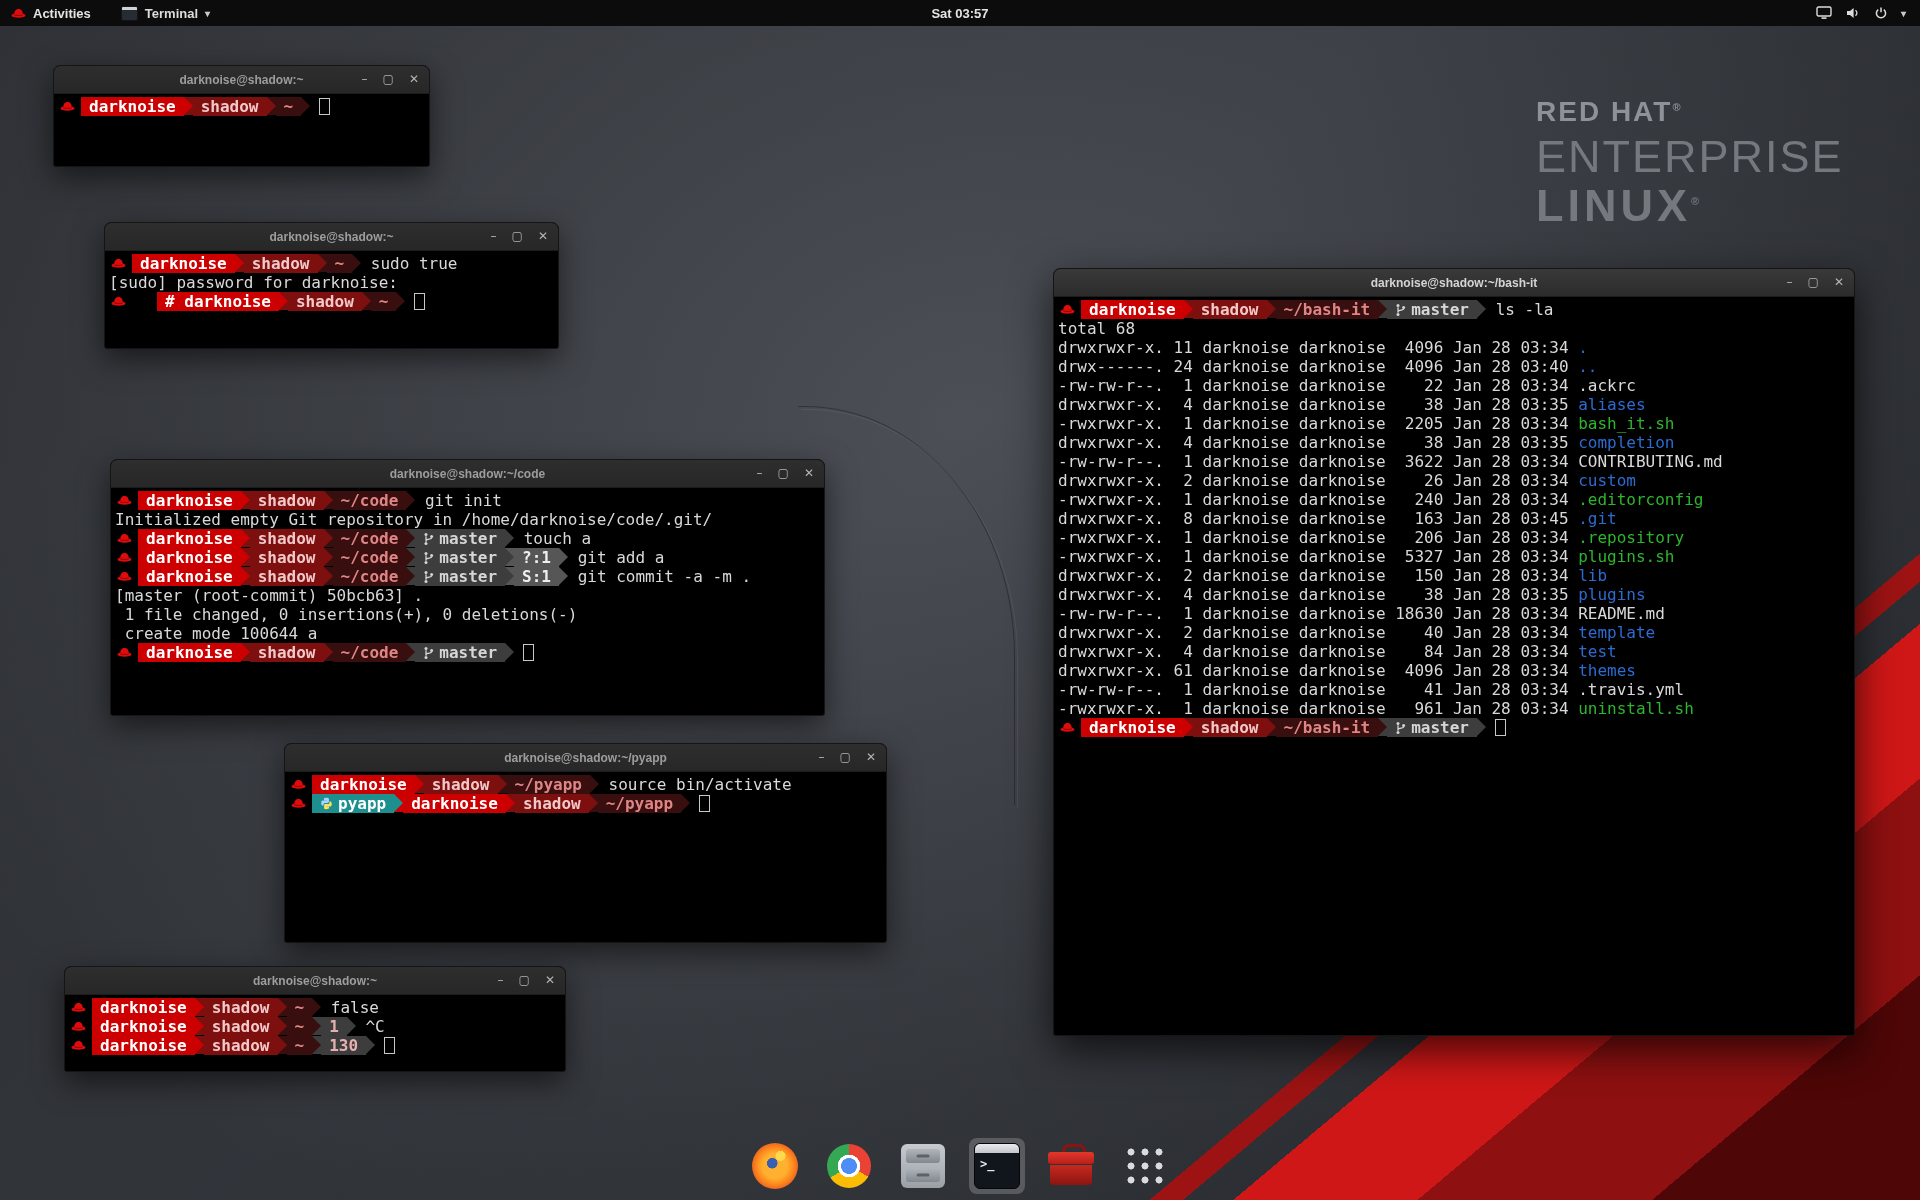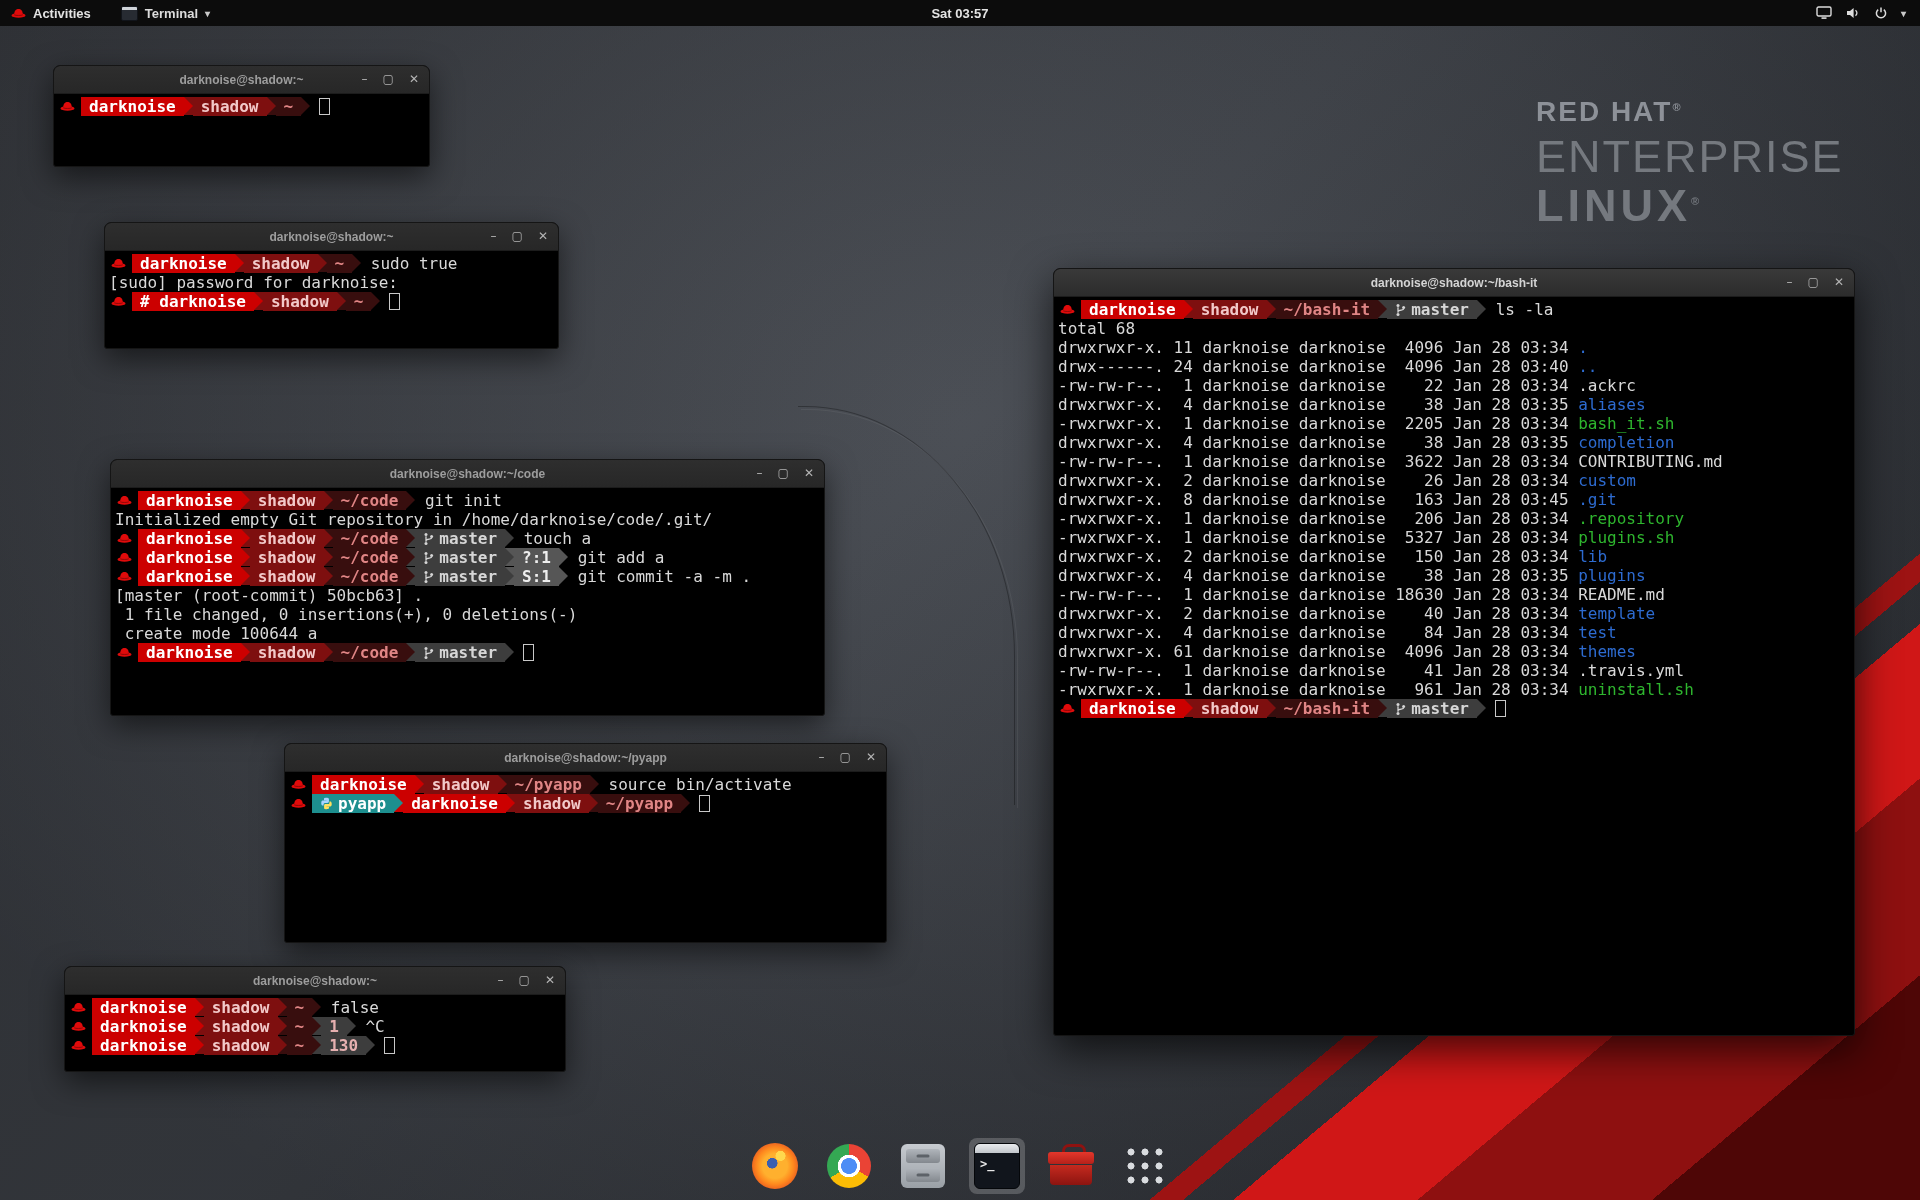--- a/index.html
+++ b/index.html
@@ -173,21 +173,21 @@
             <span class="ptext">[sudo] password for darknoise: </span>
           </div>
           <div class="tline">
             <span class="hat">
               <svg width="15" height="11" viewBox="0 0 15 11">
                 <path d="M3.2 6.8 C3.2 2.6 5.2 1 7.5 1 C9.8 1 11.8 2.6 11.8 6.8 Z" fill="#e00b0b"></path>
                 <ellipse cx="7.5" cy="7.4" rx="7" ry="2.4" fill="#e00b0b"></ellipse>
                 <path d="M3.2 6.8 C4.5 7.7 10.5 7.7 11.8 6.8" stroke="#7a0606" stroke-width="0.8" fill="none"></path>
               </svg>
             </span>
-            <span class="seg" style="background: rgb(204, 0, 0); color: rgb(255, 255, 255);"># darknoise</span>
+            <span class="seg" style="background: rgb(204, 0, 0); color: rgb(255, 255, 255); margin-left: 25px;"># darknoise</span>
             <span class="arrow" style="border-left-color: rgb(204, 0, 0); background: rgb(126, 15, 15);"></span>
             <span class="seg" style="background: rgb(126, 15, 15); color: rgb(242, 201, 201);">shadow</span>
             <span class="arrow" style="border-left-color: rgb(126, 15, 15); background: rgb(56, 14, 14);"></span>
             <span class="seg" style="background: rgb(56, 14, 14); color: rgb(224, 133, 133);">~</span>
             <span class="arrow" style="border-left-color: rgb(56, 14, 14);"></span>
             <span class="cursor"></span>
           </div>
         </div>
       </div>
       <div class="window" style="left: 110px; top: 459px; width: 713px; height: 255px; z-index: 12;">
@@ -497,20 +497,24 @@
           <div class="tline">
             <span class="ptext">drwxrwxr-x.  4 darknoise darknoise    38 Jan 28 03:35 </span>
             <span class="ptext" style="color: rgb(45, 107, 208);">completion</span>
           </div>
           <div class="tline">
             <span class="ptext">-rw-rw-r--.  1 darknoise darknoise  3622 Jan 28 03:34 CONTRIBUTING.md</span>
           </div>
           <div class="tline">
             <span class="ptext">drwxrwxr-x.  2 darknoise darknoise    26 Jan 28 03:34 </span>
             <span class="ptext" style="color: rgb(45, 107, 208);">custom</span>
+          </div>
+          <div class="tline">
+            <span class="ptext">-rwxrwxr-x.  1 darknoise darknoise   240 Jan 28 03:34 </span>
+            <span class="ptext" style="color: rgb(46, 181, 46);">.editorconfig</span>
           </div>
           <div class="tline">
             <span class="ptext">drwxrwxr-x.  8 darknoise darknoise   163 Jan 28 03:45 </span>
             <span class="ptext" style="color: rgb(45, 107, 208);">.git</span>
           </div>
           <div class="tline">
             <span class="ptext">-rwxrwxr-x.  1 darknoise darknoise   206 Jan 28 03:34 </span>
             <span class="ptext" style="color: rgb(46, 181, 46);">.repository</span>
           </div>
           <div class="tline">

